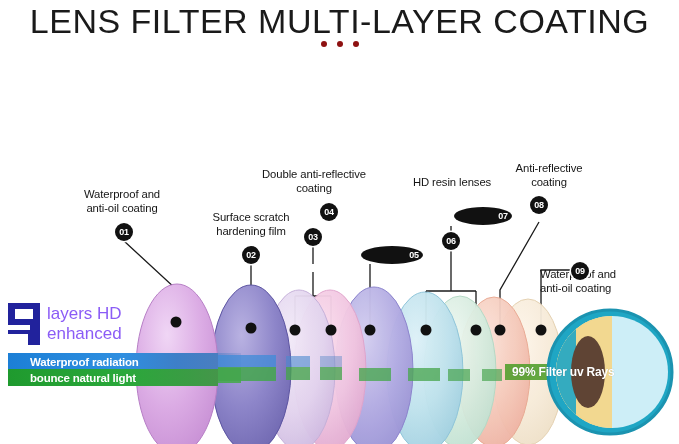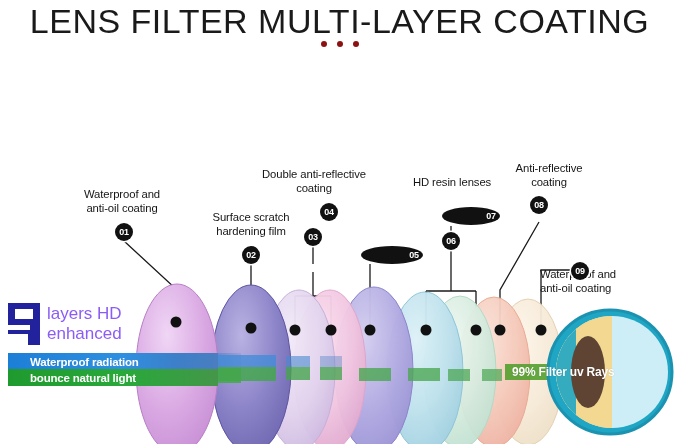--- a/index.html
+++ b/index.html
@@ -360,21 +360,21 @@
 coating</div>
   <div class="label" style="left:540px; top:268px; width:130px; text-align:left;">Waterproof and
 anti-oil coating</div>
 
   <div class="badge" style="left:115px; top:223px;">01</div>
   <div class="badge" style="left:242px; top:246px;">02</div>
   <div class="badge" style="left:304px; top:228px;">03</div>
   <div class="badge" style="left:320px; top:203px;">04</div>
   <div class="badge" style="left:361px; top:246px;padding-left:44px;">05</div>
   <div class="badge" style="left:442px; top:232px;">06</div>
-  <div class="badge" style="left:442px; top:207px;padding-left:40px;">07</div>
+  <div class="badge" style="left:454px; top:207px;padding-left:40px;">07</div>
   <div class="badge" style="left:530px; top:196px;">08</div>
   <div class="badge" style="left:571px; top:262px;">09</div>
 
   <div class="nine-block">
     <div class="nine-glyph">
       <div class="outer"></div>
       <div class="hole"></div>
       <div class="notch"></div>
       <div class="notch2"></div>
     </div>

